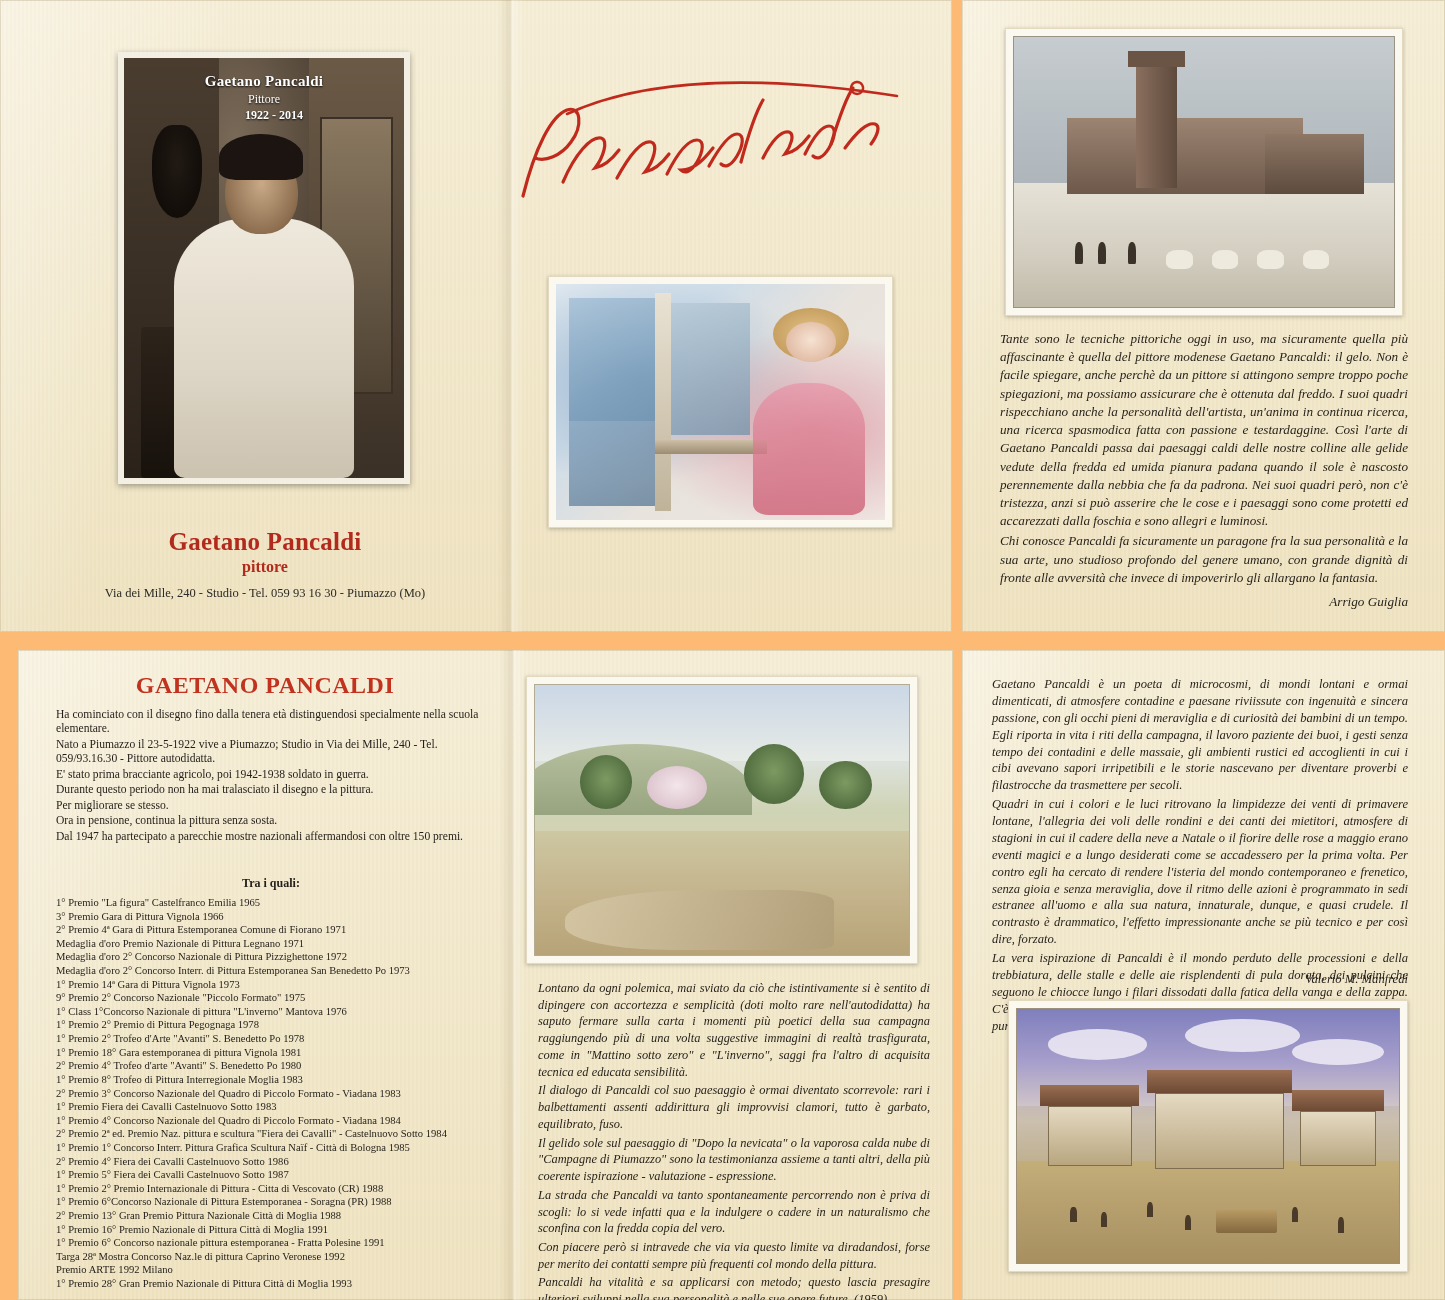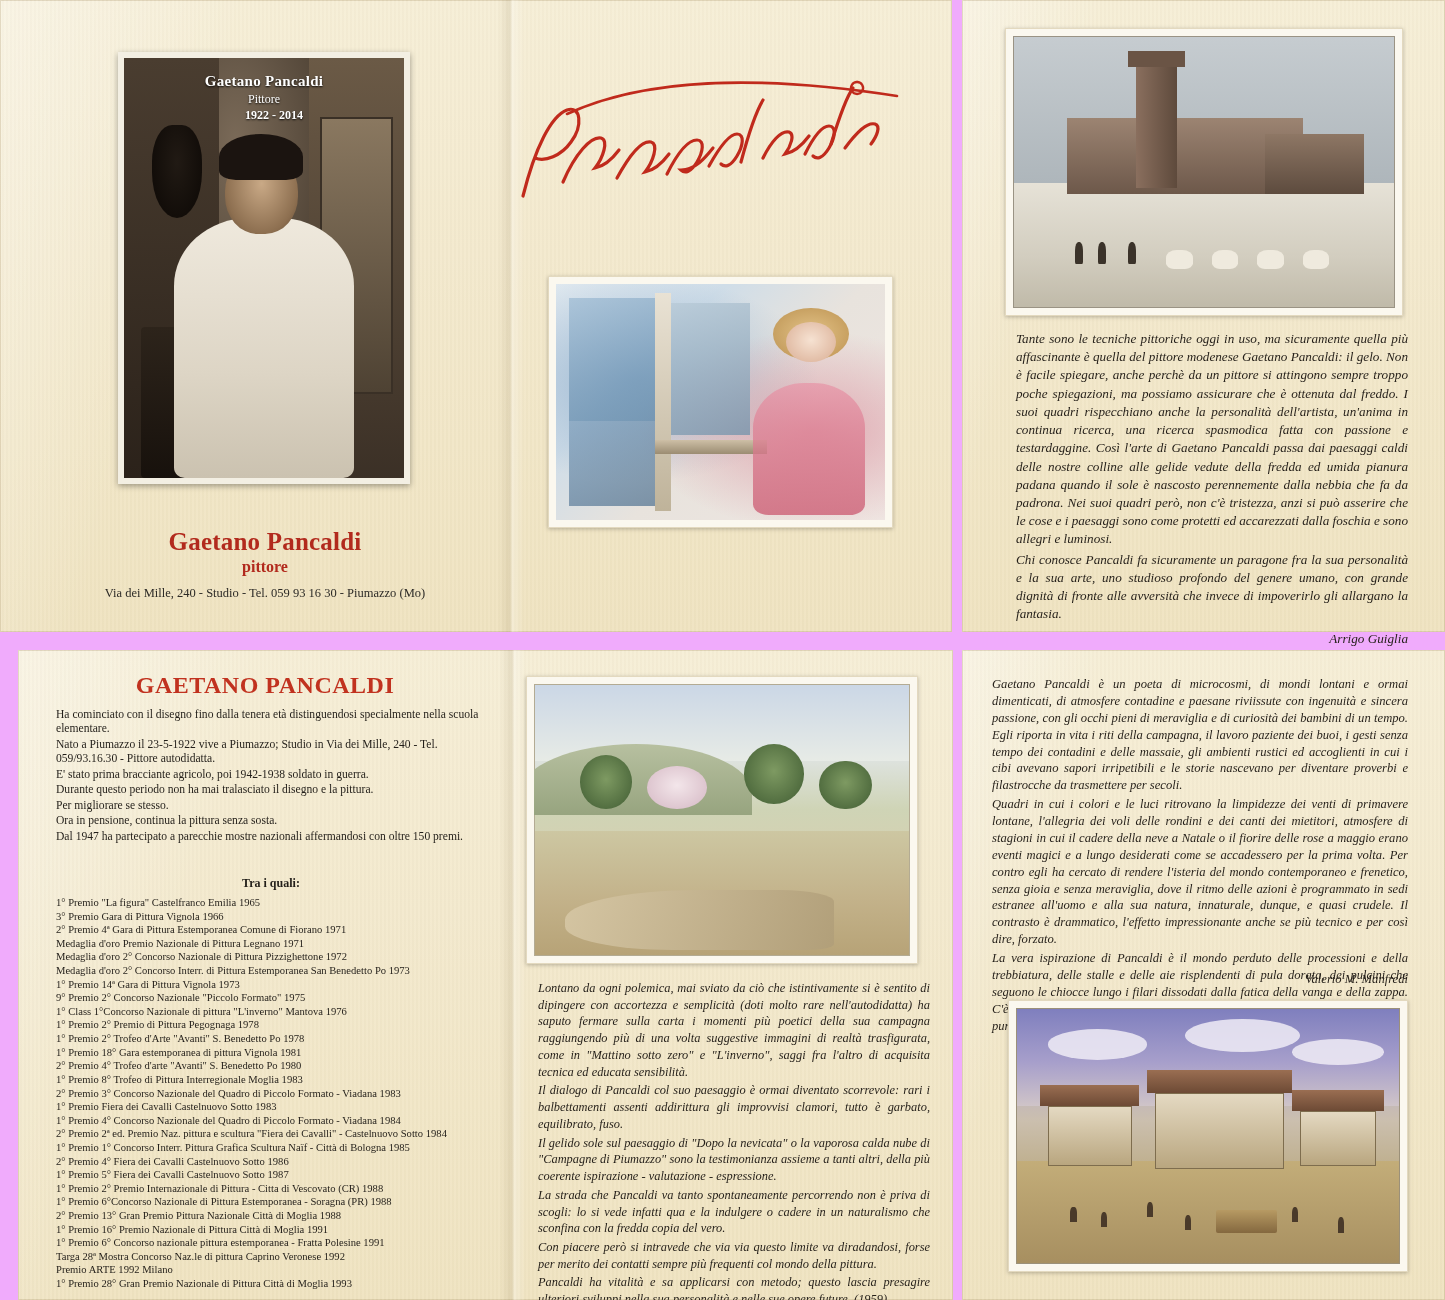--- a/index.html
+++ b/index.html
@@ -5,21 +5,21 @@
   * { box-sizing: border-box; }
   html, body {
     margin: 0; padding: 0;
     width: 1445px; height: 1300px;
     background: #ffffff;
     font-family: "Liberation Serif", serif;
   }
   .page {
     position: relative;
     width: 1445px; height: 1300px;
-    background: #f0abfc;
+    background: #fdba74;
     overflow: hidden;
   }
 
   
   .panel {
     position: absolute;
     background:
       linear-gradient(105deg, rgba(255,255,255,0.35) 0%, rgba(255,255,255,0) 22%),
       linear-gradient(180deg, #f6eed6 0%, #f3e9cd 40%, #f1e6c6 70%, #efe3c0 100%);
     box-shadow: 0 0 0 1px rgba(180,160,120,0.35) inset;
@@ -199,21 +199,21 @@
   .tr-text {
     position: absolute;
     left: 1000px; top: 330px; width: 408px;
     font-family: "Liberation Serif", serif;
     font-style: italic;
     font-size: 13.2px;
     line-height: 1.38;
     color: #241f19;
     text-align: justify;
   }
-  .tr-text p { margin: 0 0 2px 16px; }
+  .tr-text p { margin: 0 0 2px 0; }
   .sign-right { text-align: right; font-style: italic; margin-top: 6px; }
 
   
   #panel-bl { left: 18px; top: 650px; width: 935px; height: 650px; }
 
   .bl-title {
     position: absolute; left: 50px; top: 672px; width: 430px;
     text-align: center;
     color: #c1321f;
     font-weight: bold;

